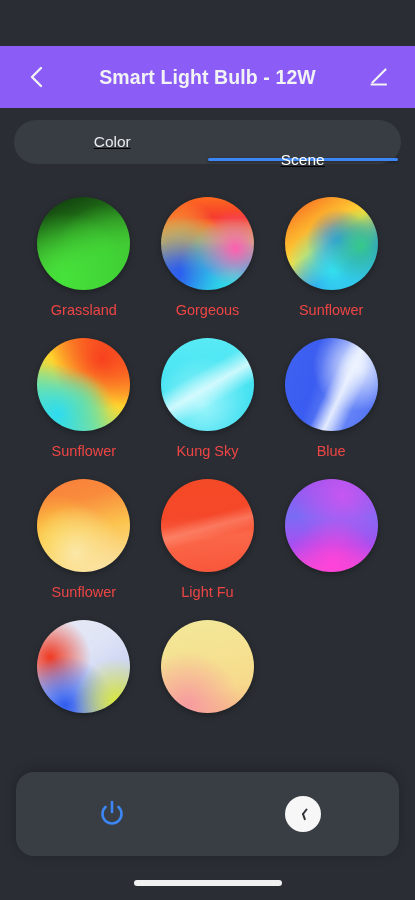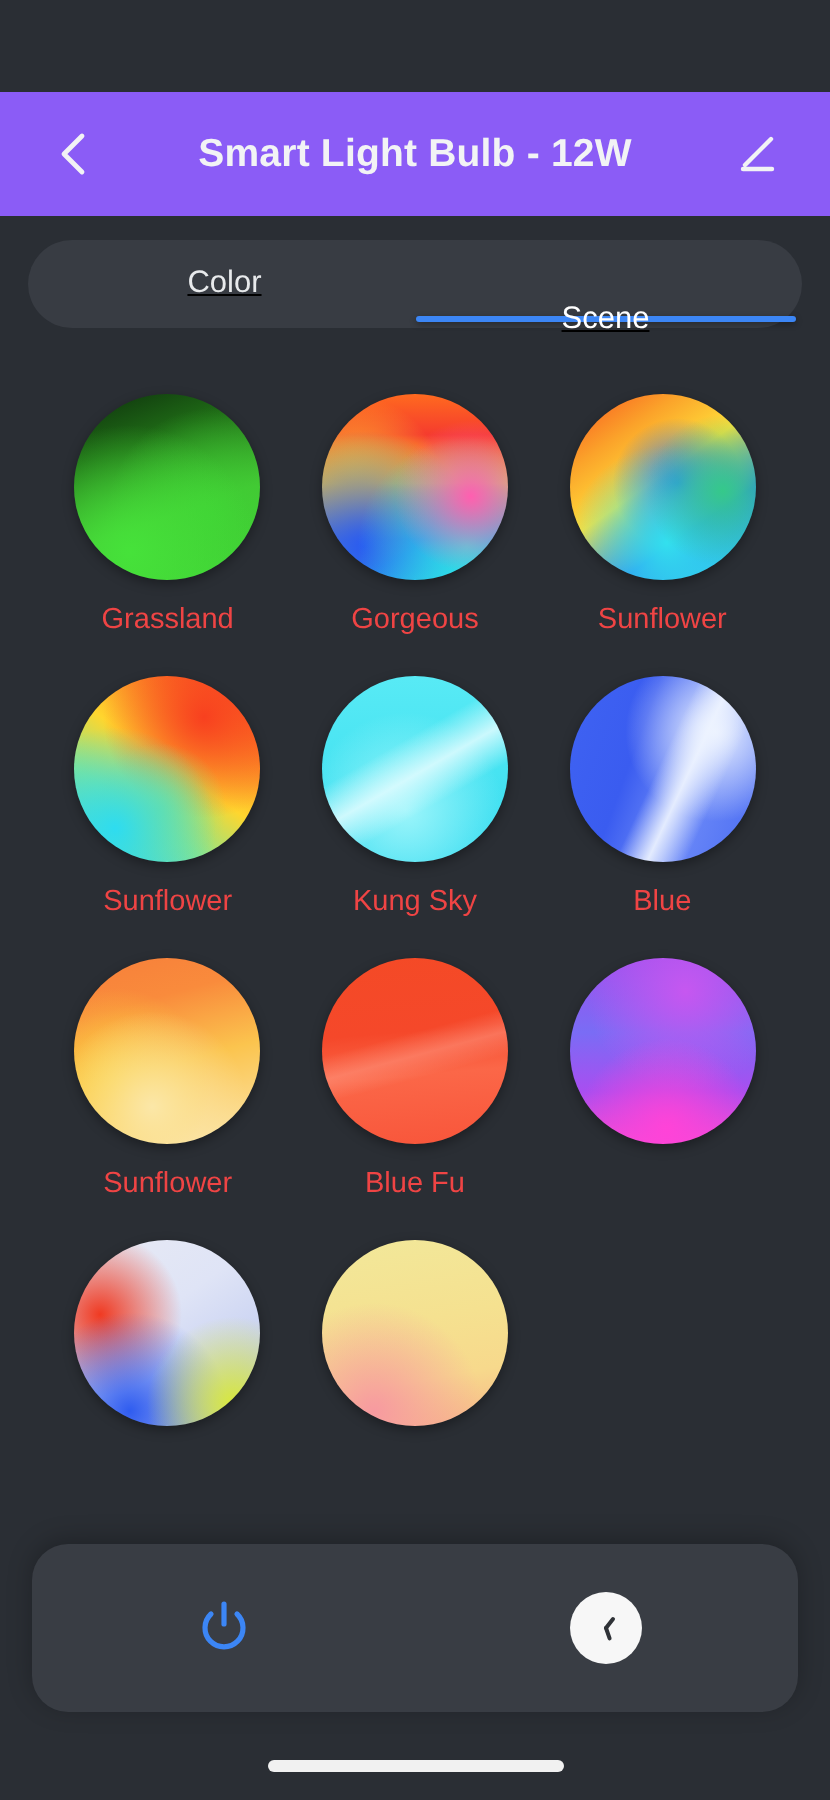--- a/index.html
+++ b/index.html
@@ -195,21 +195,21 @@
         <div class="scene-cell">
           <div class="scene-orb" style="background: linear-gradient(115deg, rgba(255, 255, 255, 0) 48%, rgba(238, 244, 255, 0.92) 60%, rgba(255, 255, 255, 0) 74%), radial-gradient(circle at 78% 30%, rgb(233, 240, 255) 0%, rgba(233, 240, 255, 0) 46%), linear-gradient(110deg, rgb(63, 99, 242) 0%, rgb(58, 92, 240) 36%, rgb(111, 140, 248) 62%, rgb(74, 108, 243) 100%);"></div>
           <div class="scene-label">Blue</div>
         </div>
         <div class="scene-cell">
           <div class="scene-orb" style="background: radial-gradient(circle at 42% 80%, rgb(251, 231, 168) 0%, rgba(251, 231, 168, 0) 52%), radial-gradient(circle at 22% 68%, rgb(251, 208, 63) 0%, rgba(251, 208, 63, 0) 50%), linear-gradient(165deg, rgb(247, 127, 58) 0%, rgb(249, 139, 60) 26%, rgb(251, 196, 78) 56%, rgb(251, 230, 174) 100%);"></div>
           <div class="scene-label">Sunflower</div>
         </div>
         <div class="scene-cell">
           <div class="scene-orb" style="background: linear-gradient(165deg, rgba(255, 255, 255, 0) 42%, rgba(255, 160, 140, 0.45) 52%, rgba(255, 255, 255, 0) 62%), linear-gradient(175deg, rgb(244, 74, 38) 0%, rgb(245, 72, 42) 40%, rgb(251, 103, 72) 62%, rgb(248, 85, 58) 100%);"></div>
-          <div class="scene-label">Blue Fu</div>
+          <div class="scene-label">Light Fu</div>
         </div>
         <div class="scene-cell">
           <div class="scene-orb" style="background: radial-gradient(circle at 52% 92%, rgb(255, 67, 216) 0%, rgba(255, 67, 216, 0) 46%), radial-gradient(circle at 62% 18%, rgb(198, 87, 240) 0%, rgba(198, 87, 240, 0) 52%), linear-gradient(rgb(154, 82, 238) 0%, rgb(122, 108, 245) 40%, rgb(169, 78, 240) 72%, rgb(242, 75, 214) 100%);"></div>
           <div class="scene-label"></div>
         </div>
         <div class="scene-cell">
           <div class="scene-orb" style="background: radial-gradient(circle at 86% 88%, rgb(216, 232, 58) 0%, rgba(216, 232, 58, 0) 38%), radial-gradient(circle at 30% 92%, rgb(47, 92, 240) 0%, rgba(47, 92, 240, 0) 46%), radial-gradient(circle at 14% 40%, rgb(240, 58, 34) 0%, rgba(240, 58, 34, 0) 42%), linear-gradient(145deg, rgb(232, 234, 244) 0%, rgb(223, 228, 246) 42%, rgb(201, 210, 242) 72%, rgb(174, 189, 240) 100%);"></div>
           <div class="scene-label"></div>
         </div>
         <div class="scene-cell">

